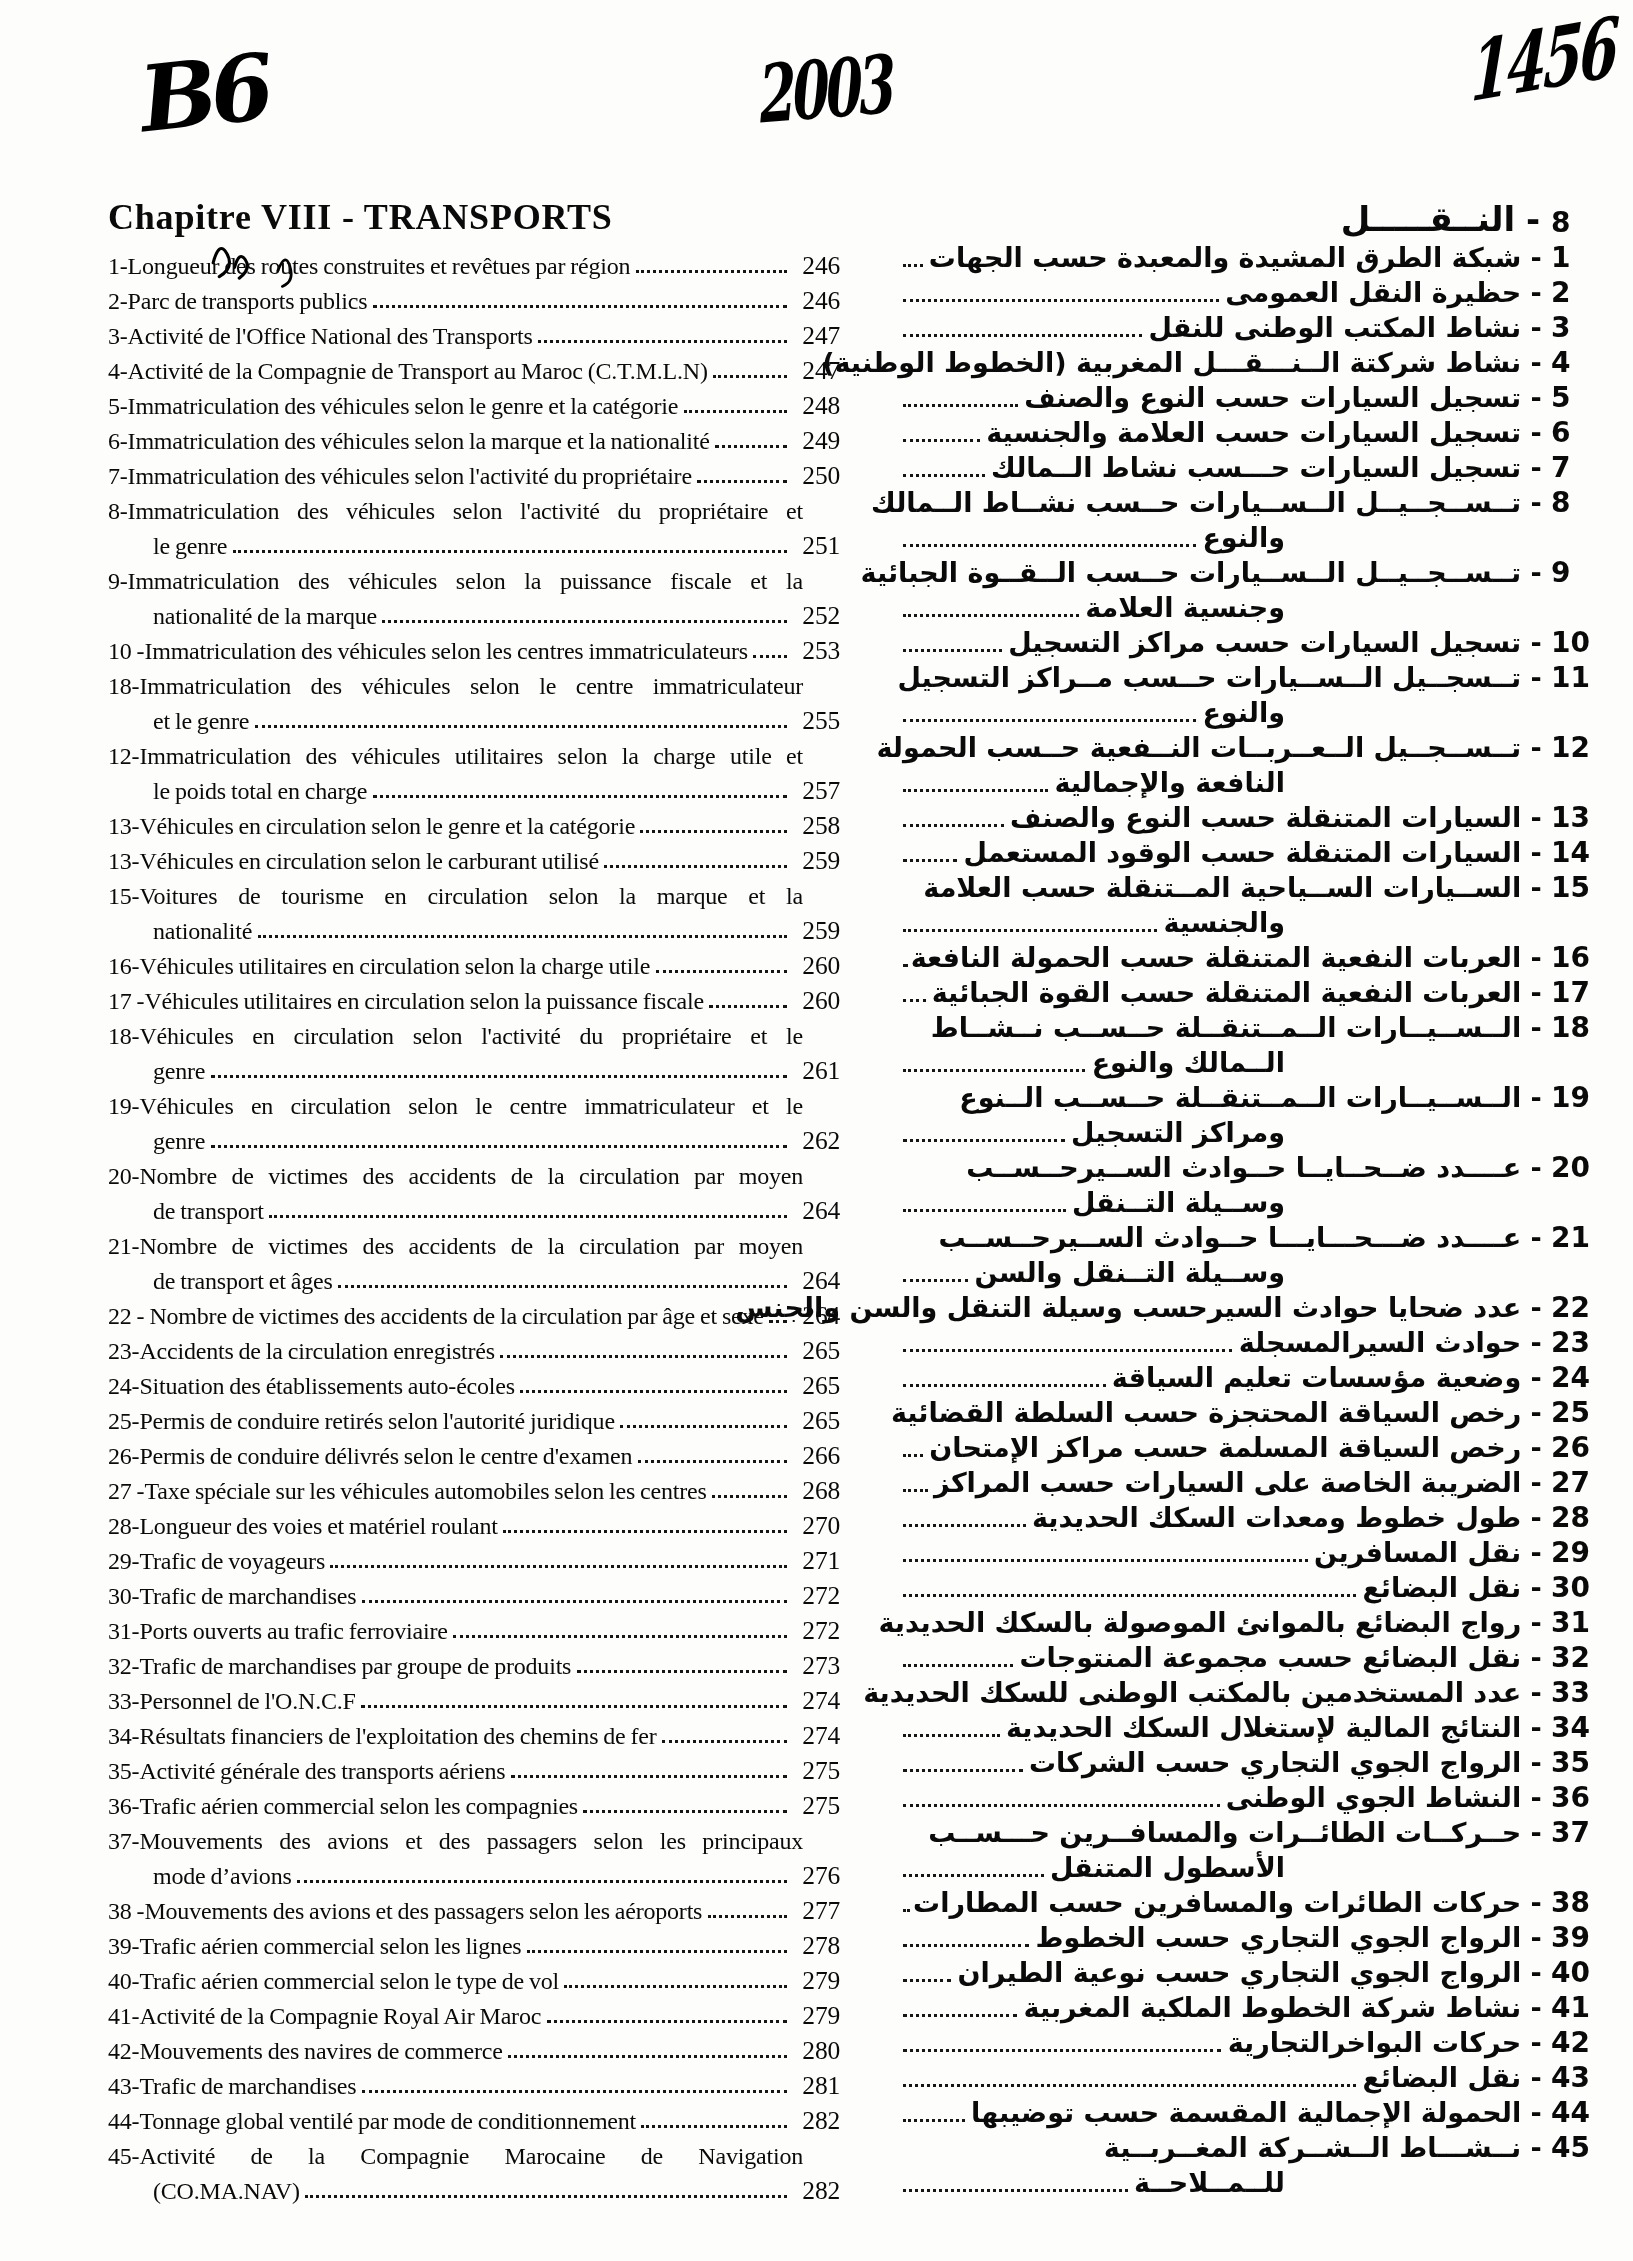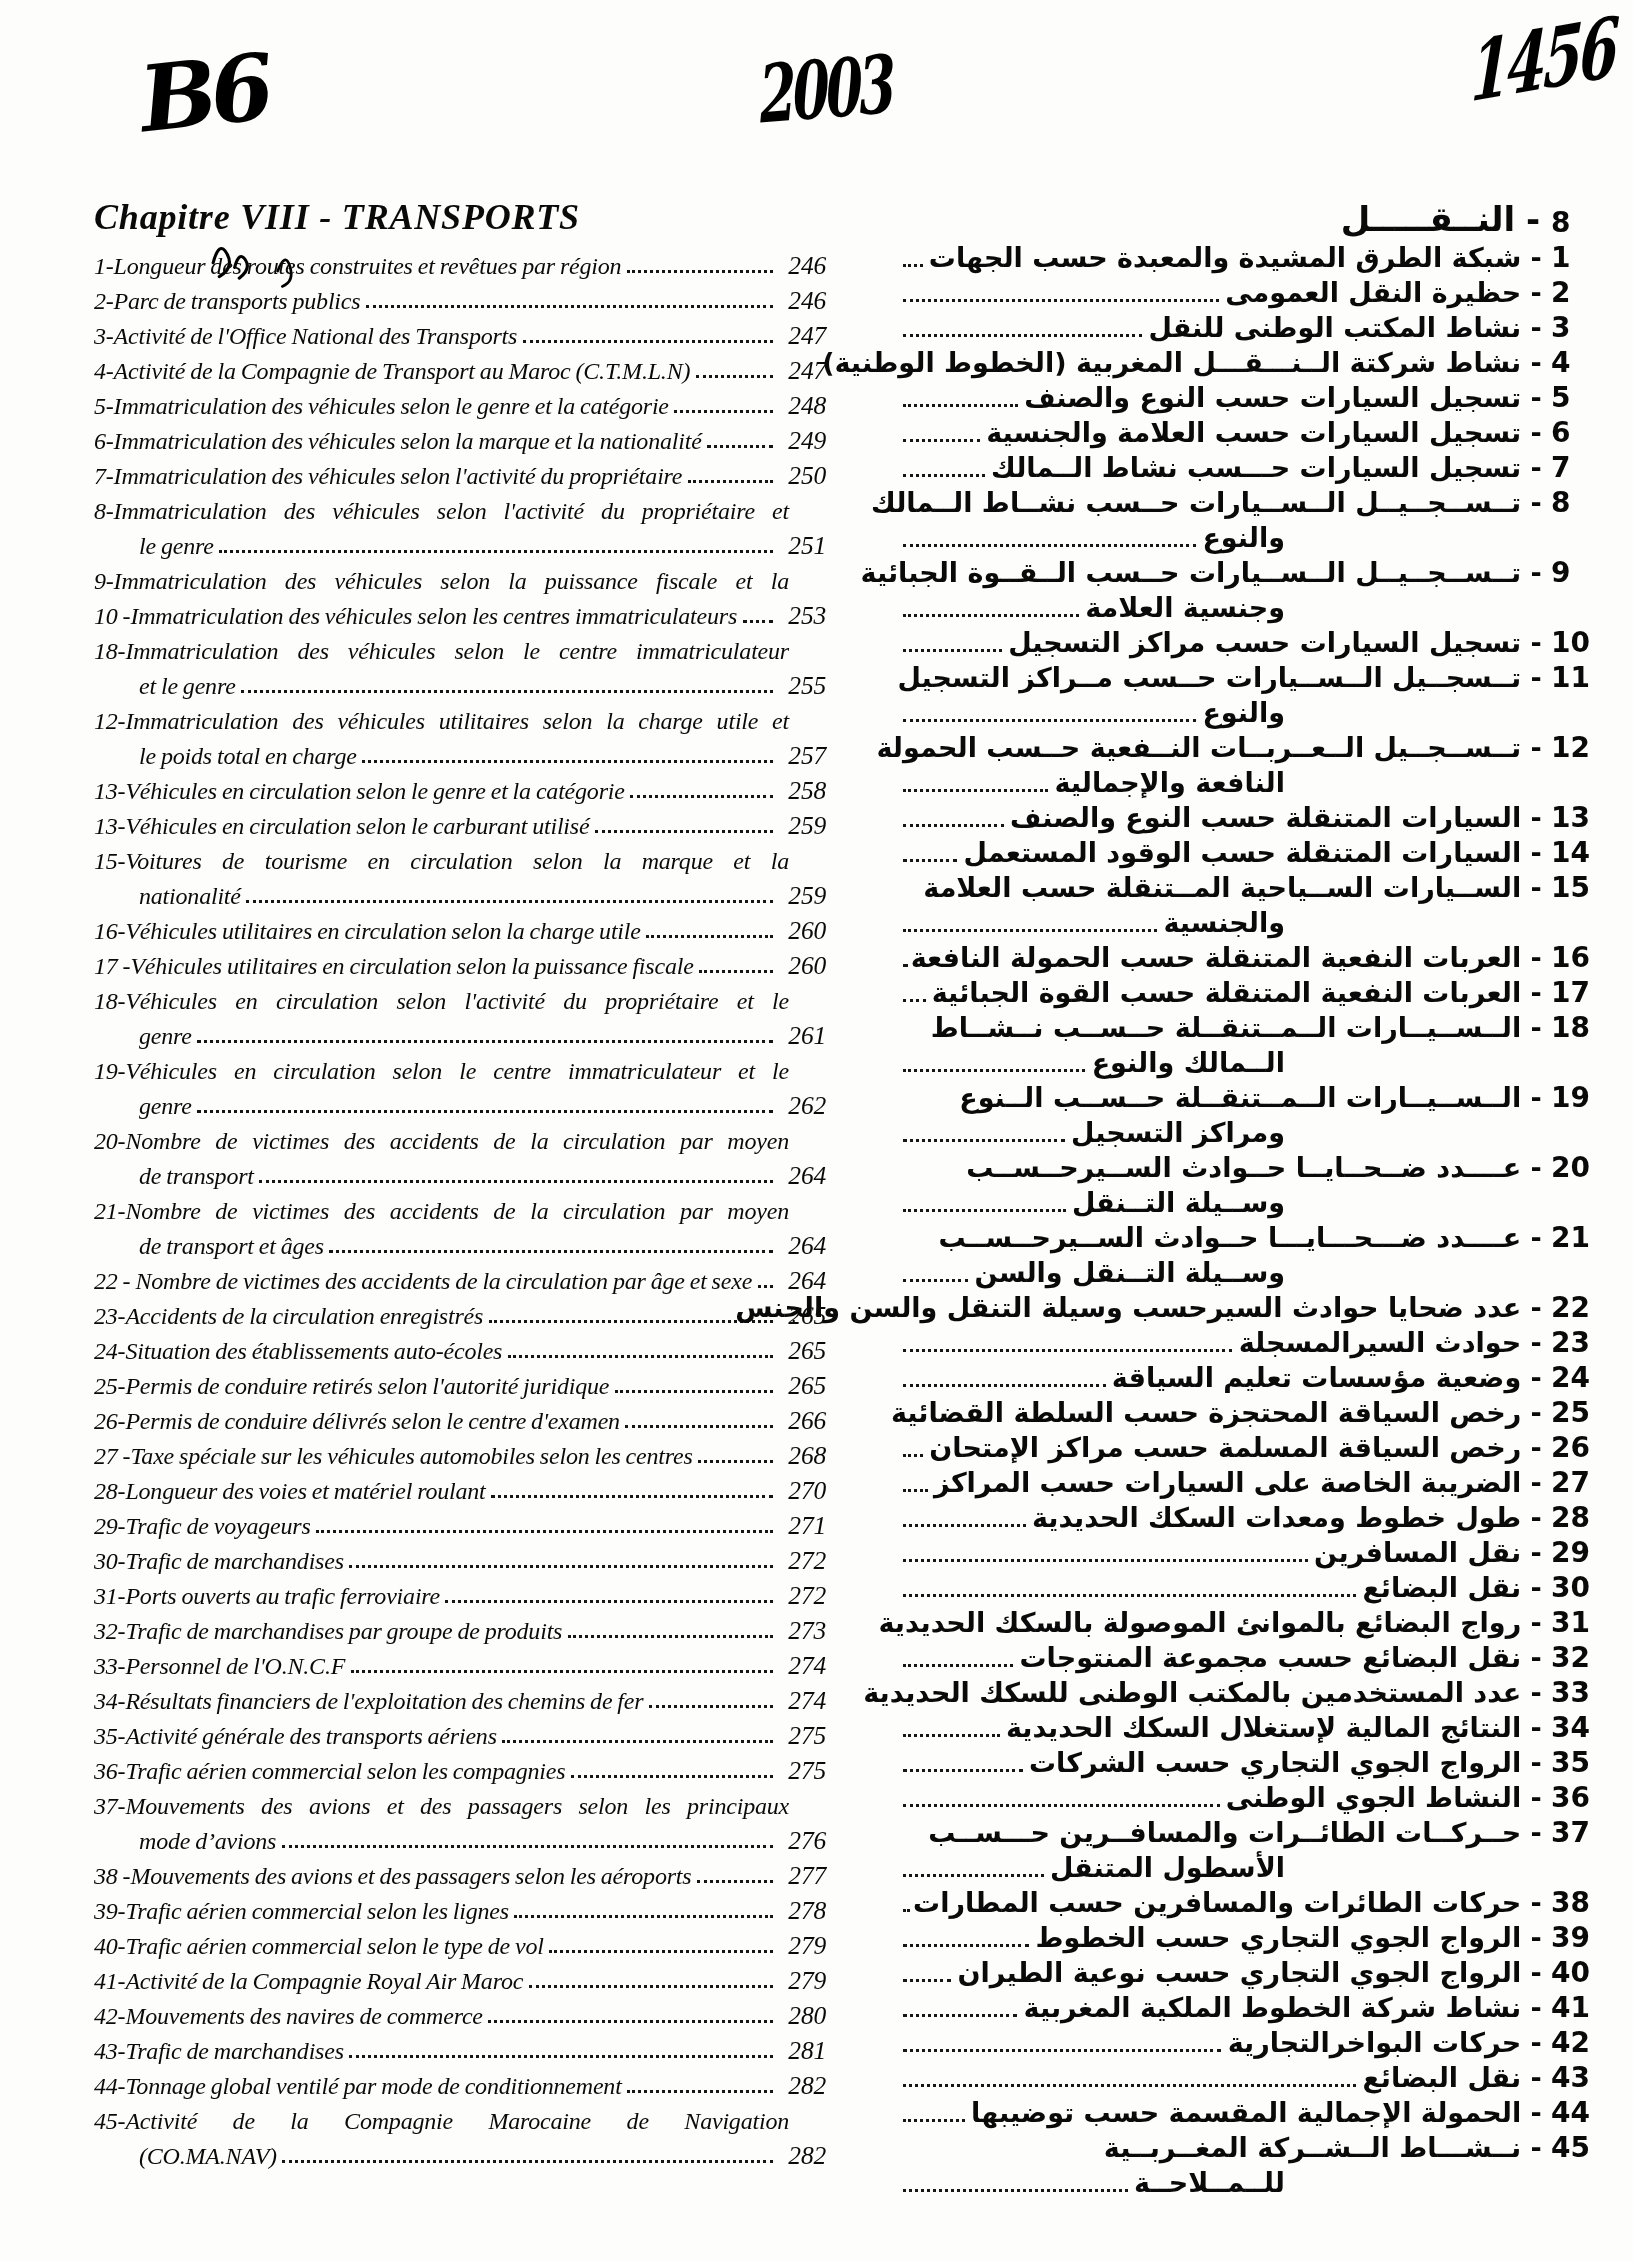--- a/index.html
+++ b/index.html
@@ -18,21 +18,21 @@
     font-style:italic;font-weight:700;
     color:#000;white-space:nowrap;
   }
   .hw-left{left:140px;top:40px;font-size:91px;transform:rotate(-6deg);letter-spacing:-6.2px;}
   .hw-center{left:758px;top:48px;font-size:74px;transform:scale(.72,1.08) rotate(-3deg);transform-origin:left top;letter-spacing:-5.4px;}
   .hw-right{left:1473px;top:23px;font-size:73px;transform:scale(.78,1.12) rotate(-7deg) skewX(-10deg);transform-origin:left top;letter-spacing:-3.9px;}
   .flourish{position:absolute;left:207px;top:232px;}
   .flourish2{position:absolute;left:270px;top:245px;}
   
   .col{position:absolute;}
-  .fr{left:94px;top:198px;width:732px;font-style:italic;}
+  .fr{left:108px;top:198px;width:732px;}
   .fr-title{
     font-size:36px;font-weight:700;letter-spacing:0.8px;
     height:45px;line-height:39px;margin-bottom:1.5px;
     white-space:nowrap;
   }
   .fr-line{
     display:flex;align-items:flex-end;
     height:35px;
     font-size:24px;letter-spacing:-0.2px;word-spacing:-0.8px;
     white-space:nowrap;
@@ -126,20 +126,25 @@
         </div>
         <div class="fr-line">
           <span class="txt ind">le genre</span>
           <span class="lead"></span>
           <span class="pg">251</span>
         </div>
         <div class="fr-line full">
           <span class="txt">9-Immatriculation des véhicules selon la puissance fiscale et la</span>
         </div>
         <div class="fr-line">
+          <span class="txt ind">nationalité de la marque</span>
+          <span class="lead"></span>
+          <span class="pg">252</span>
+        </div>
+        <div class="fr-line">
           <span class="txt">10 -Immatriculation des véhicules selon les centres immatriculateurs</span>
           <span class="lead"></span>
           <span class="pg">253</span>
         </div>
         <div class="fr-line full">
           <span class="txt">18-Immatriculation des véhicules selon le centre immatriculateur</span>
         </div>
         <div class="fr-line">
           <span class="txt ind">et le genre</span>
           <span class="lead"></span>

